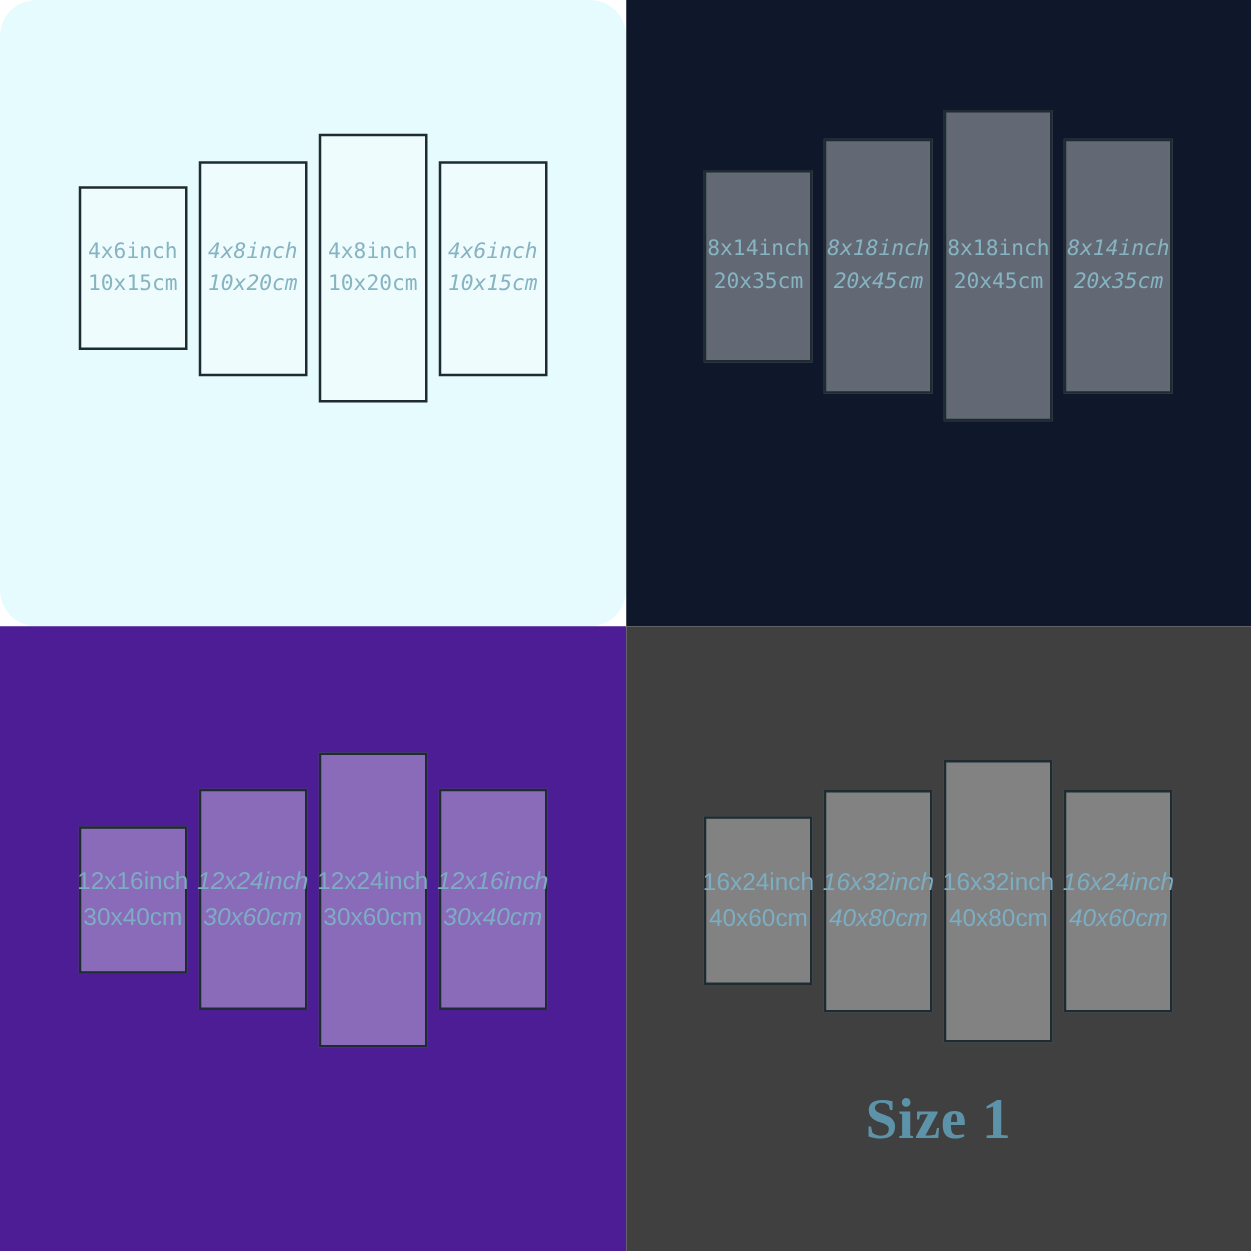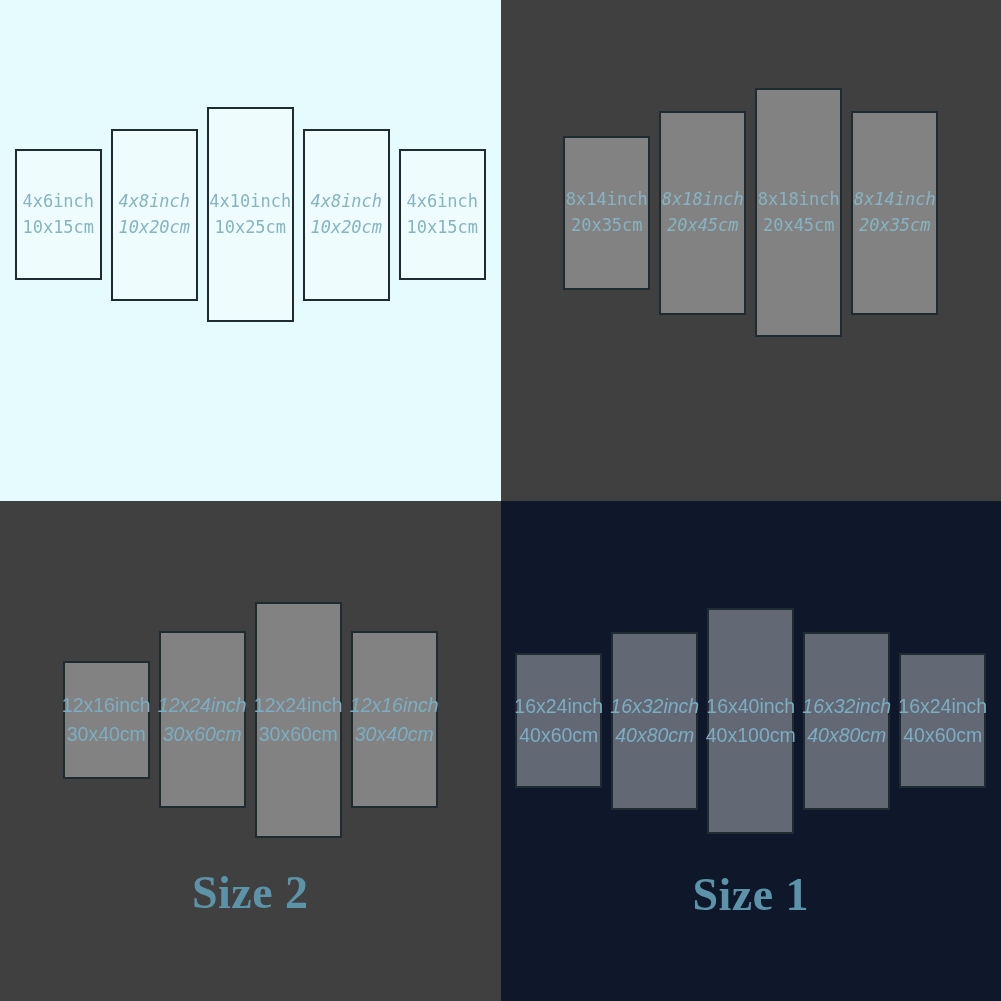--- a/index.html
+++ b/index.html
@@ -70,101 +70,92 @@
   .q0 { --row-top: 107px; --h1: 131px; --h2: 172px; --h3: 215px; --title-gap: 24px; }
   .q1 { --row-top: 88px;  --h1: 154px; --h2: 204px; --h3: 249px; --title-gap: 21px; }
   .q2 { --row-top: 101px; --h1: 118px; --h2: 177px; --h3: 236px; --title-gap: 28px; }
   .q3 { --row-top: 107px; --h1: 135px; --h2: 178px; --h3: 226px; --title-gap: 34px; }
 </style>
 </head>
 <body>
 
 <div class="grid">
 
-  <section class="quad q-top q0" style="background: rgb(230, 251, 254);">
+  <section class="quad q-top q0" style="background: rgb(230, 251, 254); border-radius: 29px;">
     <div class="panels">
       <div class="panel">
         <span class="lbl">4x6inch</span>
         <span class="lbl">10x15cm</span>
       </div>
       <div class="panel">
         <span class="lbl">4x8inch</span>
         <span class="lbl">10x20cm</span>
-      </div>
-      <div class="panel">
-        <span class="lbl">4x10inch</span>
-        <span class="lbl">10x25cm</span>
       </div>
       <div class="panel">
         <span class="lbl">4x8inch</span>
         <span class="lbl">10x20cm</span>
       </div>
       <div class="panel">
         <span class="lbl">4x6inch</span>
         <span class="lbl">10x15cm</span>
       </div>
     </div>
   </section>
 
-  <section class="quad q-top q1" style="background: #404040;">
+  <section class="quad q-top q1" style="background: #0f172a;">
     <div class="panels">
       <div class="panel">
         <span class="lbl">8x14inch</span>
         <span class="lbl">20x35cm</span>
       </div>
       <div class="panel">
         <span class="lbl">8x18inch</span>
         <span class="lbl">20x45cm</span>
       </div>
       <div class="panel">
         <span class="lbl">8x18inch</span>
         <span class="lbl">20x45cm</span>
       </div>
       <div class="panel">
         <span class="lbl">8x14inch</span>
         <span class="lbl">20x35cm</span>
       </div>
     </div>
   </section>
 
-  <section class="quad q-bottom q2" style="background: #404040;">
+  <section class="quad q-bottom q2" style="background: #4c1d95;">
     <div class="panels">
       <div class="panel">
         <span class="lbl">12x16inch</span>
         <span class="lbl">30x40cm</span>
       </div>
       <div class="panel">
         <span class="lbl">12x24inch</span>
         <span class="lbl">30x60cm</span>
       </div>
       <div class="panel">
         <span class="lbl">12x24inch</span>
         <span class="lbl">30x60cm</span>
       </div>
       <div class="panel">
         <span class="lbl">12x16inch</span>
         <span class="lbl">30x40cm</span>
       </div>
     </div>
-    <div class="title">Size 2</div>
   </section>
 
-  <section class="quad q-bottom q3" style="background: #0f172a;">
+  <section class="quad q-bottom q3" style="background: #404040;">
     <div class="panels">
       <div class="panel">
         <span class="lbl">16x24inch</span>
         <span class="lbl">40x60cm</span>
       </div>
       <div class="panel">
         <span class="lbl">16x32inch</span>
         <span class="lbl">40x80cm</span>
-      </div>
-      <div class="panel">
-        <span class="lbl">16x40inch</span>
-        <span class="lbl">40x100cm</span>
       </div>
       <div class="panel">
         <span class="lbl">16x32inch</span>
         <span class="lbl">40x80cm</span>
       </div>
       <div class="panel">
         <span class="lbl">16x24inch</span>
         <span class="lbl">40x60cm</span>
       </div>
     </div>

